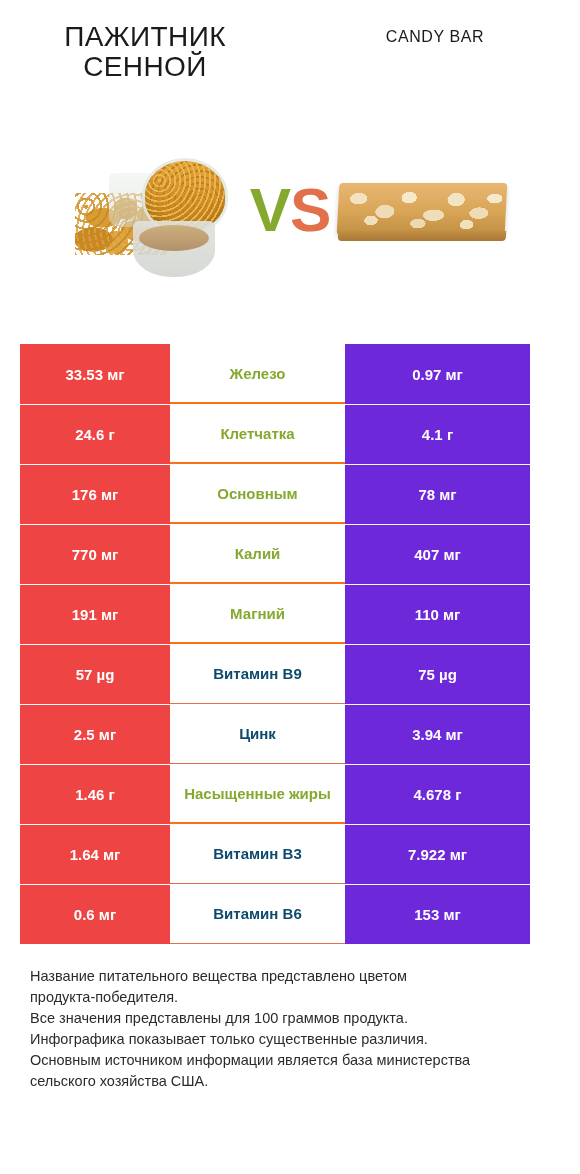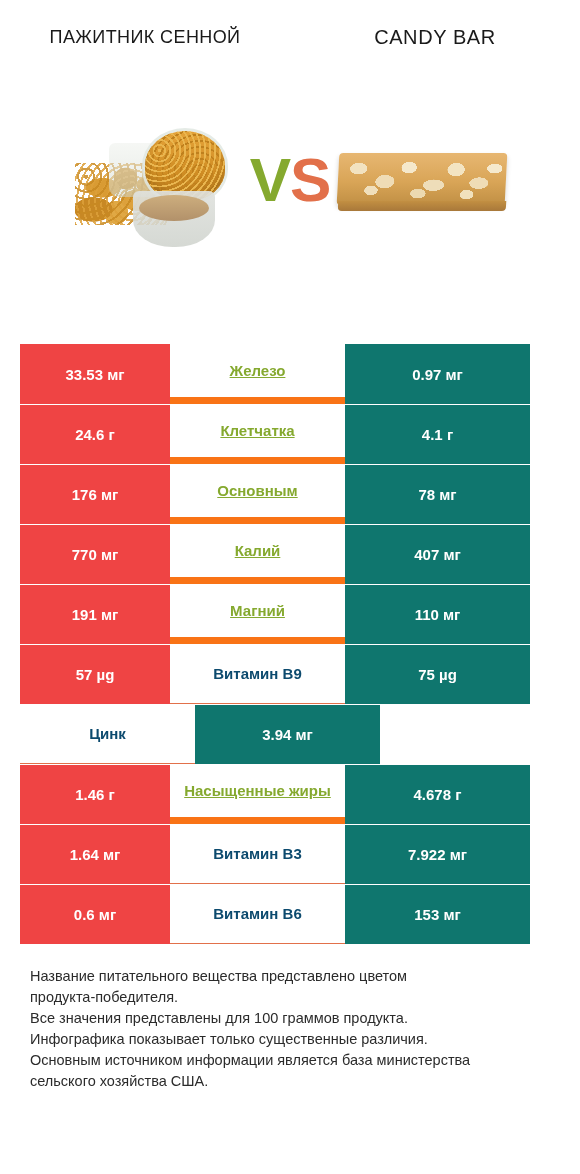--- a/index.html
+++ b/index.html
@@ -16,28 +16,28 @@
   .titles {
     display:flex; width:100%;
     padding-top:22px;
   }
   .title-cell {
     width:50%;
     text-align:center;
     padding:0 14px;
   }
   .title-text {
-    font-size:18px;
+    font-size:28px;
     line-height:30px;
     letter-spacing:0.4px;
     color:#1a1a1a;
     font-weight:400;
     text-transform:uppercase;
   }
-  .title-cell.right .title-text { font-size:20px; letter-spacing:0.6px; }
+  .title-cell.right .title-text { font-size:16px; letter-spacing:0.6px; }
 
   
   .hero {
     position:relative;
     height:180px;
     margin-top:38px;
     display:flex;
     align-items:center;
     justify-content:center;
   }
@@ -143,23 +143,23 @@
   }
   .row { display:flex; width:100%; }
   .cell {
     display:flex; align-items:center; justify-content:center;
     font-size:15px; font-weight:700;
     min-height:60px;
     text-align:center;
   }
   .cell.left  { width:150px; background:#ef4444; color:#ffffff; }
   .cell.mid   { width:175px; background:#ffffff; padding:4px 8px; line-height:19px; }
-  .cell.right { width:185px; background:#0f766e; color:#ffffff; }
-
-  .cell.mid.green  { color:#85a92f; border-bottom:7px solid #f97316;text-decoration:underline; }
+  .cell.right { width:185px; background:#6d28d9; color:#ffffff; }
+
+  .cell.mid.green  { color:#85a92f; border-bottom:2px solid #f97316; }
   .cell.mid.orange { color:#0c4a6e; border-bottom:1px solid #e2704a; }
 
   .row + .row .cell.left,
   .row + .row .cell.right { border-top:1px solid #ffffff; }
   .row:first-child .cell.mid { border-top:0; }
 
   
   .footer {
     position:absolute;
     left:0; top:966px;
@@ -234,20 +234,21 @@
         <div class="cell left">191 мг</div>
         <div class="cell mid green">Магний</div>
         <div class="cell right">110 мг</div>
       </div>
       <div class="row">
         <div class="cell left">57 µg</div>
         <div class="cell mid orange">Витамин B9</div>
         <div class="cell right">75 µg</div>
       </div>
       <div class="row">
+        <div class="cell left">2.5 мг</div>
         <div class="cell mid orange">Цинк</div>
         <div class="cell right">3.94 мг</div>
       </div>
       <div class="row">
         <div class="cell left">1.46 г</div>
         <div class="cell mid green">Насыщенные жиры</div>
         <div class="cell right">4.678 г</div>
       </div>
       <div class="row">
         <div class="cell left">1.64 мг</div>

